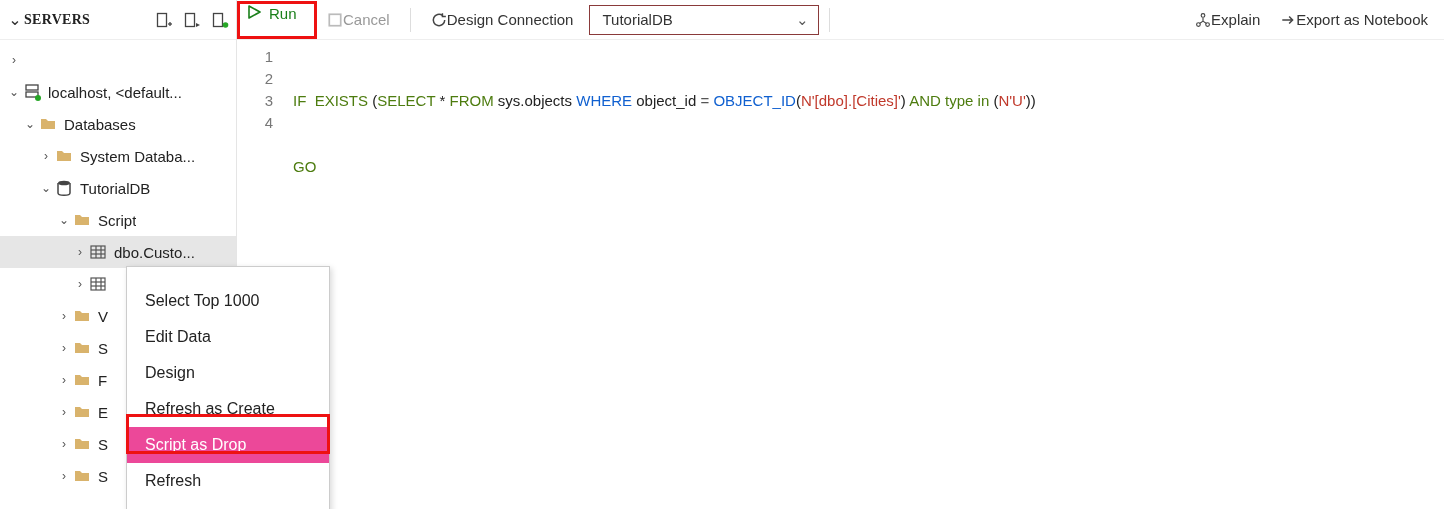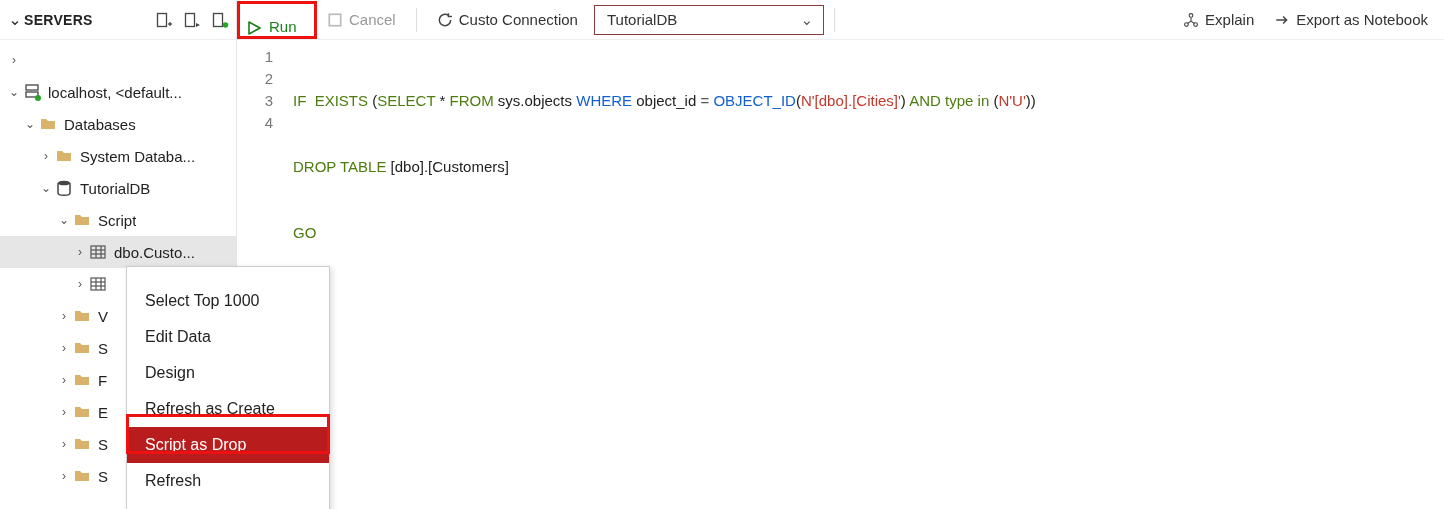--- a/index.html
+++ b/index.html
@@ -3,21 +3,21 @@
 <meta charset="utf-8">
 <style>
 * { margin: 0; padding: 0; box-sizing: border-box; font-family: "Segoe UI", Arial, sans-serif; }
 html, body { width: 1444px; height: 509px; overflow: hidden; background: #fff; }
 .app { display: flex; width: 100%; height: 100%; }
 
 
 .left-panel { width: 237px; flex: 0 0 237px; border-right: 1px solid #e5e5e5; display: flex; flex-direction: column; background:#fff;}
 .panel-header { display:flex; align-items:center; height:40px; padding:0 4px 0 8px; border-bottom:1px solid #eee;}
 .panel-header .chev { width:14px; text-align:center; color:#333;}
-.panel-header .title { font-weight:700; font-size:14px; color:#222; letter-spacing:.3px; padding-left:2px;}
+.panel-header .title { font-weight:700; font-size:14px; color:#222; letter-spacing:.3px; padding-left:2px;font-family:Liberation Serif, serif;}
 .panel-header .spacer{ flex:1;}
 .panel-header .hicon{ width:24px; height:24px; margin-left:4px; display:flex; align-items:center; justify-content:center; cursor:pointer;}
 .panel-header .hicon svg{ width:18px; height:18px; }
 
 .tree { flex:1; overflow:hidden; font-size:15px; color:#222; user-select:none; padding-top:4px;}
 .tree-row { display:flex; align-items:center; height:32px; white-space:nowrap; overflow:hidden; text-overflow:ellipsis; cursor:pointer;}
 .tree-row .twisty{ width:16px; text-align:center; font-size:12px; color:#555; flex:0 0 16px;}
 .tree-row .icon{ width:20px; height:20px; margin-right:6px; flex:0 0 20px; display:flex; align-items:center; justify-content:center;}
 .tree-row .label{ overflow:hidden; text-overflow:ellipsis;}
 .tree-row.selected{ background:#e6e6e6;}
@@ -32,33 +32,33 @@
 .ico-folder svg path{ fill:#d9b36c;}
 .ico-table svg rect{ fill:none; stroke:#555; stroke-width:1.2;}
 .ico-table svg line{ stroke:#555; stroke-width:1.2;}
 .ico-server svg rect{ fill:none; stroke:#444; stroke-width:1.3;}
 .ico-server .dot{ fill:#26a626;}
 .ico-db svg{ fill:#444;}
 
 
 .context-menu{ position:absolute; left:126px; top:266px; width:204px; background:#fff; border:1px solid #ccc; box-shadow:2px 2px 6px rgba(0,0,0,.15); z-index:10; padding:16px 0;}
 .cm-item{ height:36px; display:flex; align-items:center; padding:0 18px; font-size:16px; color:#222; cursor:pointer;}
-.cm-item.highlight{ background:#b91c1c; color:#fff;}
+.cm-item.highlight{ background:#ec4899; color:#fff;}
 .cm-outline{ position:absolute; left:126px; top:414px; width:204px; height:40px; border:3px solid #e11; z-index:11; pointer-events:none;}
 
 
 .main{ flex:1; display:flex; flex-direction:column; overflow:hidden;}
 .toolbar{ height:40px; display:flex; align-items:center; border-bottom:1px solid #eee; padding:0 6px 0 0; font-size:15px; color:#333;}
-.tb-btn{ display:flex; align-items:center; height:30px; padding:0 10px; gap:6px; cursor:pointer; border-radius:2px;}
+.tb-btn{ display:flex; align-items:center; height:30px; padding:0 10px; cursor:pointer; border-radius:2px;}
 .tb-btn.disabled{ color:#999; cursor:default;}
 .tb-btn .bicon{ width:16px; height:16px; display:flex; align-items:center; justify-content:center;}
 .tb-sep{ width:1px; height:24px; background:#ddd; margin:0 10px;}
 .run-wrap{ position:relative; display:flex; align-items:center;}
 .run-outline{ position:absolute; left:0; top:-4px; width:80px; height:38px; border:3px solid #e11; pointer-events:none;}
-.run-inner{ display:flex; align-items:flex-end; padding-left:10px; gap:8px; width:80px;}
+.run-inner{ display:flex; align-items:flex-start; padding-left:10px; gap:8px; width:80px;}
 .run-inner svg{ width:14px; height:14px;}
 .run-inner .rt{ color:#1a7f1a; font-size:15px;}
 .conn-select{ display:flex; align-items:center; height:30px; border:1px solid #8a3a3a; padding:0 10px 0 12px; min-width:230px; justify-content:space-between; cursor:pointer; margin-left:6px;}
 .conn-select .sel-label{ color:#333; font-size:15px;}
 .conn-select .sel-caret{ color:#555;}
 .tb-spacer{ flex:1;}
 
 
 .editor{ flex:1; display:flex; font-family: Consolas, "Courier New", monospace; font-size:15px; line-height:22px; overflow:hidden;}
 .gutter{ width:50px; text-align:right; color:#777; padding:6px 14px 0 0; user-select:none;}
@@ -258,21 +258,21 @@
         <span>Cancel</span>
       </div>
       <div class="tb-sep"></div>
       <div class="tb-btn">
         <span class="bicon">
             <svg viewBox="0 0 14 14">
               <path d="M12 7a5 5 0 1 1-2-4" fill="none" stroke="#444" stroke-width="1.3"></path>
               <polyline points="10,1 10,4 13,4" fill="none" stroke="#444" stroke-width="1.3"></polyline>
             </svg>
           </span>
-        <span>Custo Connection</span>
+        <span>Design Connection</span>
       </div>
       <div class="conn-select">
         <span class="sel-label">TutorialDB</span>
         <span class="sel-caret">⌄</span>
       </div>
       <div class="tb-sep"></div>
       <div class="tb-spacer"></div>
       <div class="tb-btn">
         <span class="bicon">
             <svg viewBox="0 0 14 14">
@@ -296,21 +296,20 @@
 
     <div class="editor">
       <div class="gutter">
         <div>1</div>
         <div>2</div>
         <div>3</div>
         <div>4</div>
       </div>
       <div class="code">
         <div><span class="kw">IF</span>  <span class="kw">EXISTS</span> <span class="br">(</span><span class="kw">SELECT</span> <span class="star">*</span> <span class="kw">FROM</span> <span>sys.objects</span> <span class="where">WHERE</span> <span>object_id</span> <span class="op">=</span> <span class="fn">OBJECT_ID</span><span class="br">(</span><span class="str">N'[dbo].[Cities]'</span><span class="br">)</span> <span class="kw">AND</span> <span class="kw">type</span> <span class="kw">in</span> <span class="br">(</span><span class="str">N'U'</span><span class="br">))</span></div>
-        <div><span class="kw">DROP</span> <span class="kw">TABLE</span> <span>[dbo].[Customers]</span></div>
         <div><span class="kw">GO</span></div>
         <div></div>
       </div>
     </div>
   </div>
 
 </div>
 
 <div class="context-menu">
   <div class="cm-item">Select Top 1000</div>

